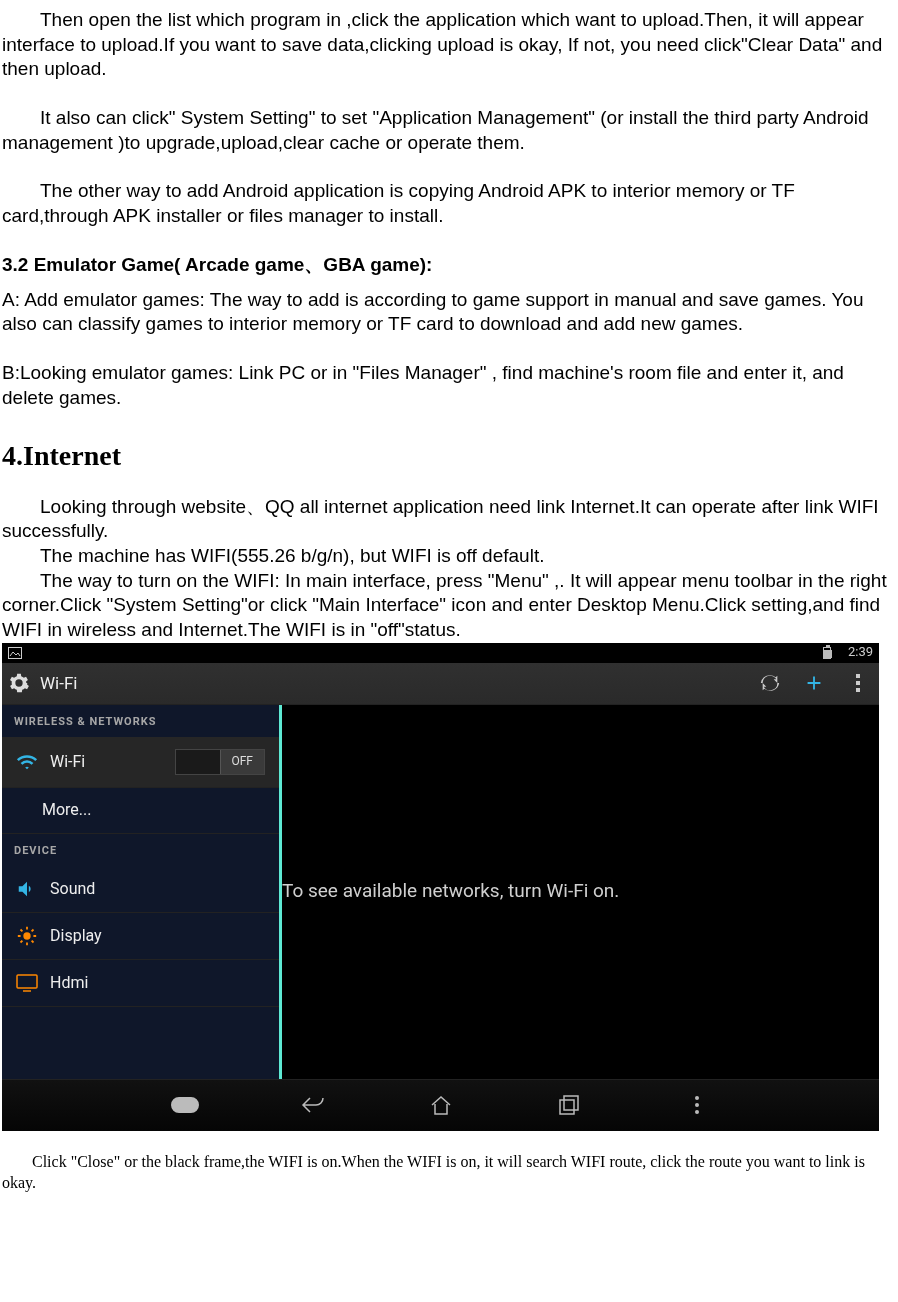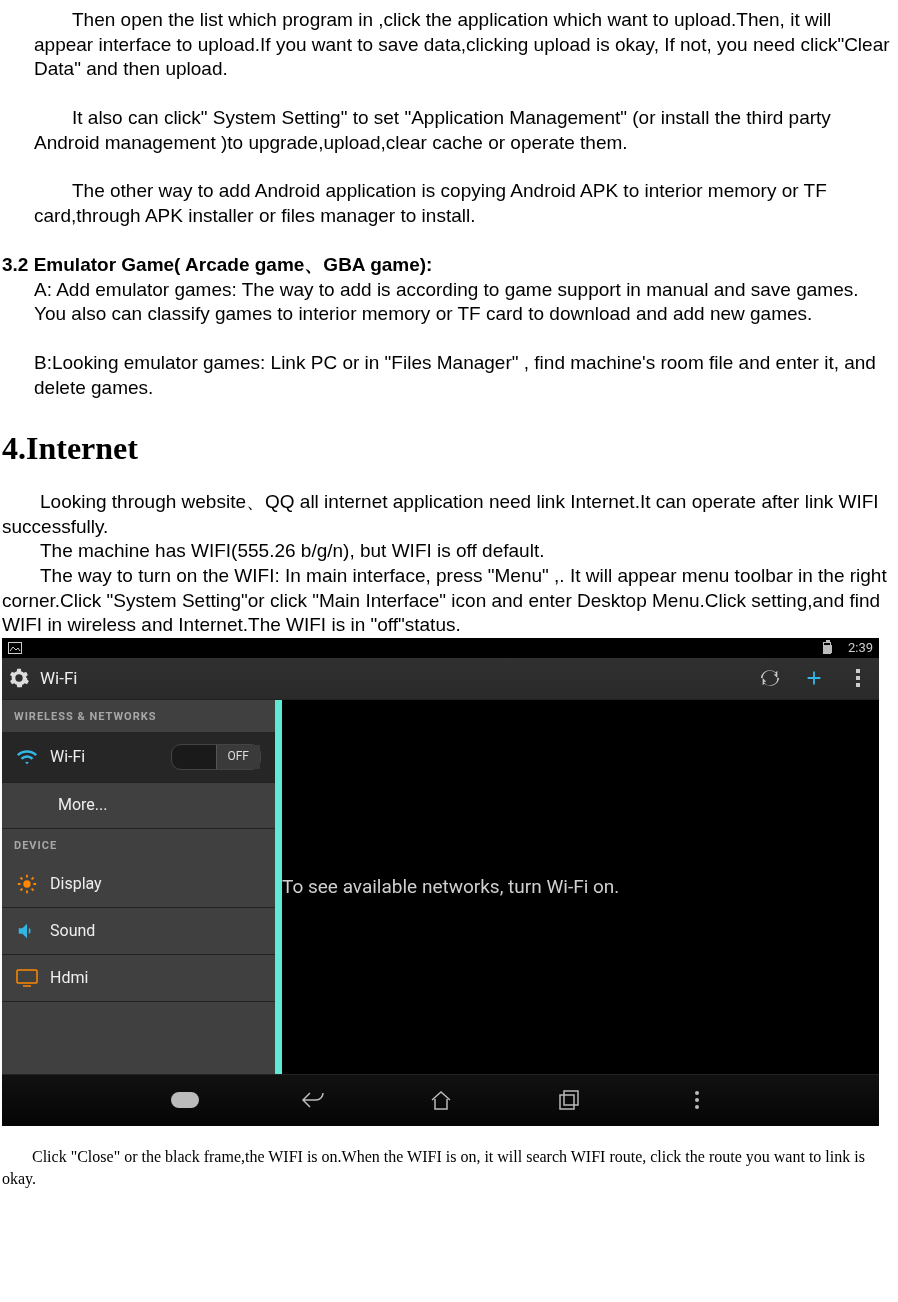--- a/index.html
+++ b/index.html
@@ -5,26 +5,26 @@
     * { box-sizing: border-box; margin: 0; padding: 0; }
     body {
       font-family: Arial, Helvetica, sans-serif;
       font-size: 19px;
       line-height: 1.3;
       color: #000;
       background: #fff;
       width: 898px;
       padding: 8px 6px 20px 2px;
     }
-    .para { margin-bottom: 24px; margin-left: 32px; }
+    .para { margin-bottom: 24px; }
     .indent { text-indent: 38px; }
     .bold { font-weight: bold; }
     .section-title {
       font-family: "Times New Roman", Times, serif;
-      font-size: 32px;
+      font-size: 28px;
       font-weight: bold;
       margin: 28px 0 20px 0;
     }
     .screenshot {
       width: 877px;
       height: 488px;
       background: #000;
       color: #ddd;
       font-family: "Roboto", Arial, sans-serif;
       position: relative;
@@ -63,37 +63,37 @@
       border-bottom: 1px solid #222;
       display: flex;
       align-items: center;
       padding: 0 6px;
       gap: 10px;
     }
     .appbar .title { font-size: 17px; color: #eee; flex: 1; }
     .appbar .right { display: flex; gap: 22px; align-items: center; padding-right: 4px; }
     .icon-btn { width: 22px; height: 22px; display: inline-flex; align-items:center; justify-content:center; color:#ccc; }
     .body-area { display: flex; height: calc(100% - 20px - 42px - 52px); }
-    .sidebar { width: 280px; background: #404040; border-right: 7px solid #5eead4; }
+    .sidebar { width: 280px; background: #0f172a; border-right: 3px solid #5eead4; }
     .sb-header {
       font-size: 11px; letter-spacing: 1px; color: #a7a7a7;
       padding: 10px 12px 8px 12px; font-weight: bold;
     }
     .sb-item {
       display: flex; align-items: center; gap: 12px;
       padding: 12px 14px;
       border-bottom: 1px solid #222;
       font-size: 16px; color: #eee;
     }
     .sb-item.active { background: #262626; }
     .sb-icon { width: 22px; height: 22px; display:inline-flex; align-items:center; justify-content:center; }
     .toggle {
       margin-left: auto;
       width: 90px; height: 26px;
-      border: 1px solid #444; border-radius: 10px;
+      border: 1px solid #444; border-radius: 0;
       display: flex; align-items: stretch;
       background: #1a1a1a;
       font-size: 12px;
     }
     .toggle .half { flex:1; display:flex; align-items:center; justify-content:center; }
     .toggle .off { background:#3a3a3a; border-left:1px solid #555; color:#ddd; }
     .main-pane { flex:1; display:flex; align-items:center; justify-content:flex-start; color:#cfcfcf; font-size:19px; }
     .navbar {
       height: 52px;
       background: linear-gradient(#111,#050505);
@@ -111,21 +111,21 @@
     }
     .small-indent { text-indent: 30px; }
   </style>
 </head>
 <body>
 
 <p class="para indent">Then open the list which program in ,click the application which want to upload.Then, it will appear interface to upload.If you want to save data,clicking upload is okay, If not, you need click"Clear Data" and then upload.</p>
 <p class="para indent">It also can click" System Setting" to set "Application Management"   (or install the third party Android management )to upgrade,upload,clear cache or operate them.</p>
 <p class="para indent">The other way to add Android application is copying Android APK to interior memory or TF card,through APK installer or files manager to install.</p>
 
-<p class="bold" style="margin-top:6px;">3.2 Emulator Game( Arcade game、GBA game):</p>
+<p class="bold" style="margin-top:6px;margin-bottom:10px;">3.2 Emulator Game( Arcade game、GBA game):</p>
 <p class="para">A: Add emulator games: The way to add is according to game support in manual and save games. You also can classify games to interior memory or TF card to download and add new games.</p>
 <p class="para">B:Looking emulator games: Link PC or in "Files Manager" , find machine's room file and enter it, and delete games.</p>
 
 <h2 class="section-title">4.Internet</h2>
 
 <p class="indent">Looking   through website、QQ all internet application need link Internet.It can operate after link WIFI successfully.</p>
 <p class="indent">The machine has WIFI(555.26 b/g/n), but WIFI is off default.</p>
 <p class="indent">The way to turn on the WIFI: In main interface, press "Menu" ,. It will appear menu toolbar in the right corner.Click "System Setting"or click "Main Interface" icon and enter Desktop Menu.Click setting,and find WIFI in wireless and Internet.The WIFI is in "off"status.</p>
 
 <div class="screenshot">
@@ -185,43 +185,43 @@
             </svg>
         </span>
         <span>Wi-Fi</span>
         <div class="toggle">
           <div class="half"></div>
           <div class="half off">OFF</div>
         </div>
       </div>
 
 
-      <div class="sb-item" style="padding-left:56px">
+      <div class="sb-item" style="padding-left:40px">
         <span>More...</span>
       </div>
 
       <div class="sb-header">DEVICE</div>
+
+      <div class="sb-item">
+        <span class="sb-icon">
+          <svg width="22" height="22" viewBox="0 0 24 24" fill="#33b5e5">
+              <path d="M3 9v6h4l5 5V4L7 9H3zm13 3a4 4 0 00-2-3.5v7A4 4 0 0016 12z"></path>
+            </svg>
+        </span>
+        <span>Sound</span>
+      </div>
 
       <div class="sb-item">
         <span class="sb-icon">
           <svg width="22" height="22" viewBox="0 0 24 24" fill="#ff8800">
               <circle cx="12" cy="12" r="4"></circle>
               <path d="M12 2v3M12 19v3M2 12h3M19 12h3M4.9 4.9l2.1 2.1M17 17l2.1 2.1M4.9 19.1L7 17M17 7l2.1-2.1" stroke="#ff8800" stroke-width="2"></path>
             </svg>
         </span>
         <span>Display</span>
-      </div>
-
-      <div class="sb-item">
-        <span class="sb-icon">
-          <svg width="22" height="22" viewBox="0 0 24 24" fill="#33b5e5">
-              <path d="M3 9v6h4l5 5V4L7 9H3zm13 3a4 4 0 00-2-3.5v7A4 4 0 0016 12z"></path>
-            </svg>
-        </span>
-        <span>Sound</span>
       </div>
 
       <div class="sb-item">
         <span class="sb-icon">
           <svg width="22" height="18" viewBox="0 0 22 18" fill="none" stroke="#ff8800" stroke-width="1.5">
               <rect x="1" y="1" width="20" height="13" rx="1"></rect>
               <line x1="7" y1="17" x2="15" y2="17"></line>
             </svg>
         </span>
         <span>Hdmi</span>

